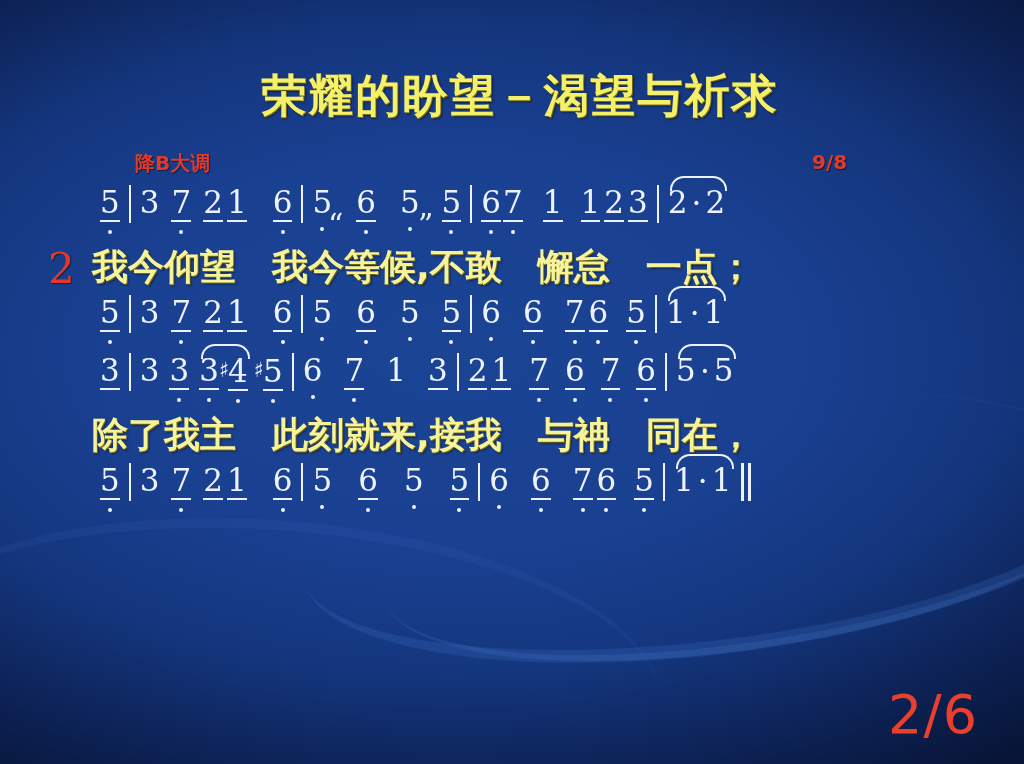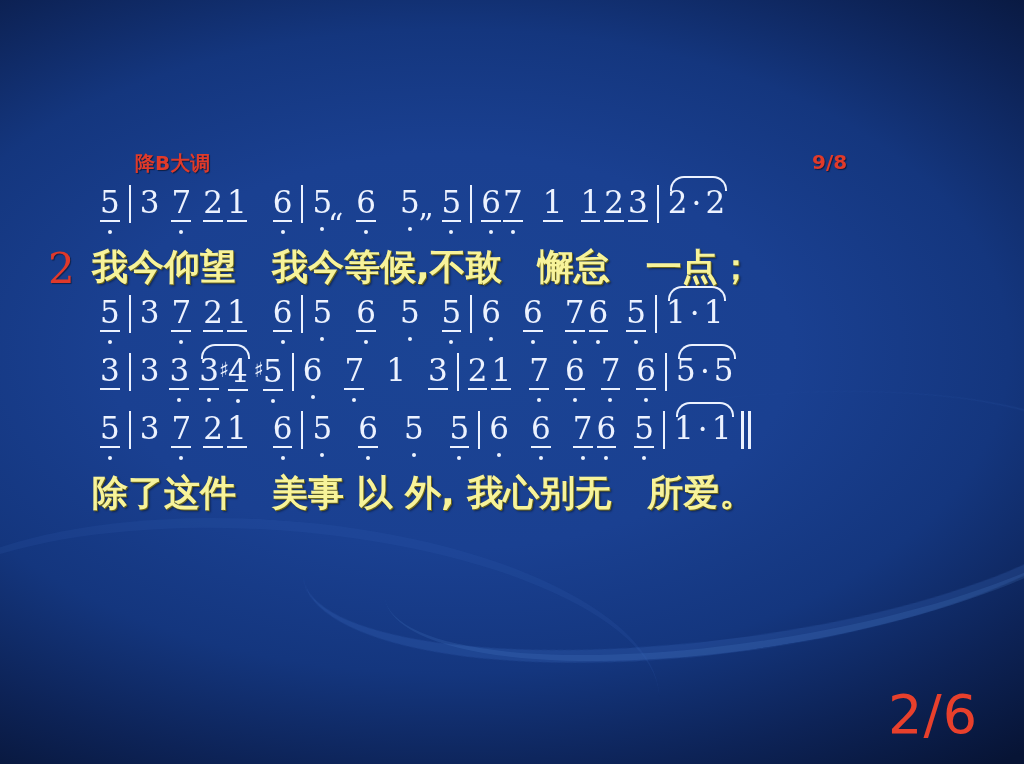--- a/index.html
+++ b/index.html
@@ -216,20 +216,21 @@
 </head>
 <body>
 
 <div id="slide">
 
   <div class="swoosh swoosh-a"></div>
   <div class="swoosh swoosh-b"></div>
   <div class="swoosh swoosh-c"></div>
 
 
+  <div id="title">荣耀的盼望－渴望与祈求</div>
 
   <div id="key-signature">降B大调</div>
   <div id="time-signature">9/8</div>
 
   <div id="systems">
       <div class="system">
         <div class="notation-row">
           <span class="note beam1 low"><span class="num">5</span></span>
           <span class="bar"></span>
           <span class="note"><span class="num">3</span></span>
@@ -341,20 +342,21 @@
           <span class="note beam1 low"><span class="num">7</span></span>
           <span class="gap" style="width: 16px;"></span>
           <span class="note beam1 low"><span class="num">6</span></span>
           <span class="bar"></span>
           <span class="note"><span class="num">5</span></span>
           <span class="dot-sep">·</span>
           <span class="note"><span class="num">5</span></span>
           <div class="tie" style="left: 201px; width: 45px; top: -9px;"></div>
           <div class="tie" style="left: 678px; width: 54px; top: -9px;"></div>
         </div>
+        <div class="lyric-row"><span>除了我主　此刻就来,接我　与袡　同在，</span></div>
       </div>
       <div class="system">
         <div class="notation-row">
           <span class="note beam1 low"><span class="num">5</span></span>
           <span class="bar"></span>
           <span class="note"><span class="num">3</span></span>
           <span class="gap" style="width: 12px;"></span>
           <span class="note beam1 low"><span class="num">7</span></span>
           <span class="gap" style="width: 12px;"></span>
           <span class="note beam1"><span class="num">2</span></span>
@@ -380,18 +382,17 @@
           <span class="note beam1 low"><span class="num">6</span></span>
           <span class="gap" style="width: 18px;"></span>
           <span class="note beam1 low"><span class="num">5</span></span>
           <span class="bar"></span>
           <span class="note"><span class="num">1</span></span>
           <span class="dot-sep">·</span>
           <span class="note"><span class="num">1</span></span>
           <span class="bar-end"><i></i><i></i></span>
           <div class="tie" style="left: 676px; width: 54px; top: -9px;"></div>
         </div>
-        <div class="lyric-row"><span>除了这件　美事 以 外, 我心别无　所爱。</span></div>
       </div>
     </div>
 
   <div id="page-indicator">2/6</div>
 </div>
 
 </body></html>

